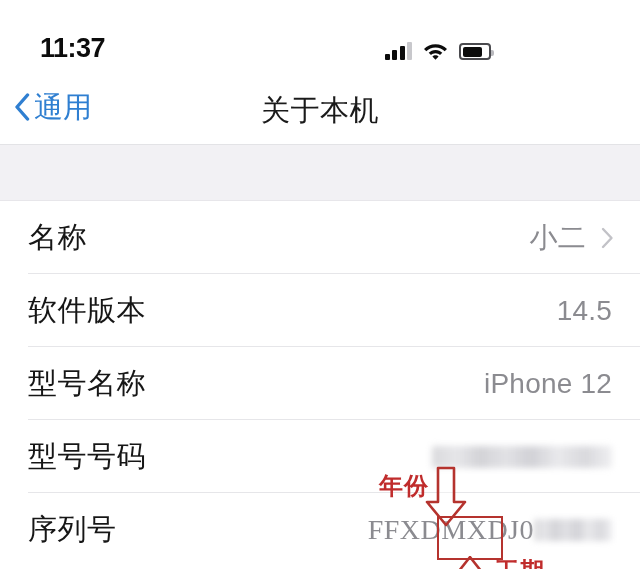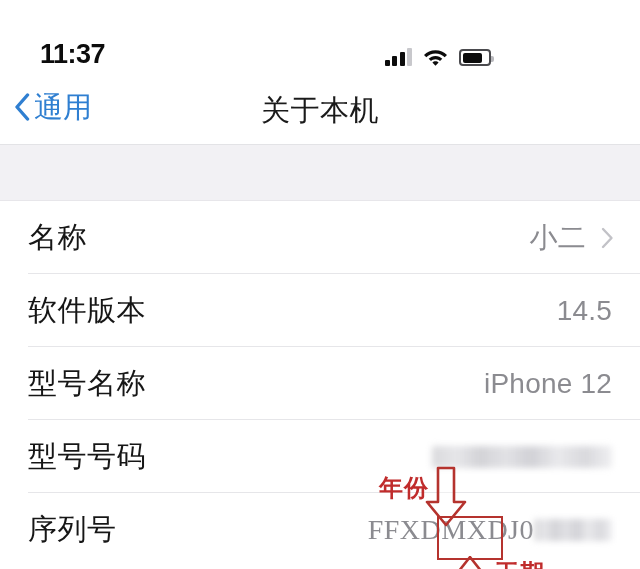--- a/index.html
+++ b/index.html
@@ -14,21 +14,21 @@
     position: relative;
     width: 640px;
     height: 569px;
     overflow: hidden;
     background: #ffffff;
   }
 
   
   #status-bar {
     position: absolute;
-    left: 0; top: 16px;
+    left: 0; top: 10px;
     width: 516px;
     height: 78px;
     background: #ffffff;
   }
   #status-time {
     position: absolute;
     left: 40px;
     top: 22px;
     font-size: 27px;
     font-weight: bold;
@@ -240,20 +240,21 @@
     font-family: Liberation Serif, serif;
   }
 
   
   #annotation-layer {
     position: absolute;
     left: 0; top: 0;
     width: 640px;
     height: 569px;
     pointer-events: none;
+    font-family: Liberation Mono, monospace;
   }
   #year-annotation-label {
     position: absolute;
     left: 379px;
     top: 474px;
     font-size: 24px;
     font-weight: bold;
     color: #c02c2c;
     letter-spacing: 1px;
     line-height: 28px;

